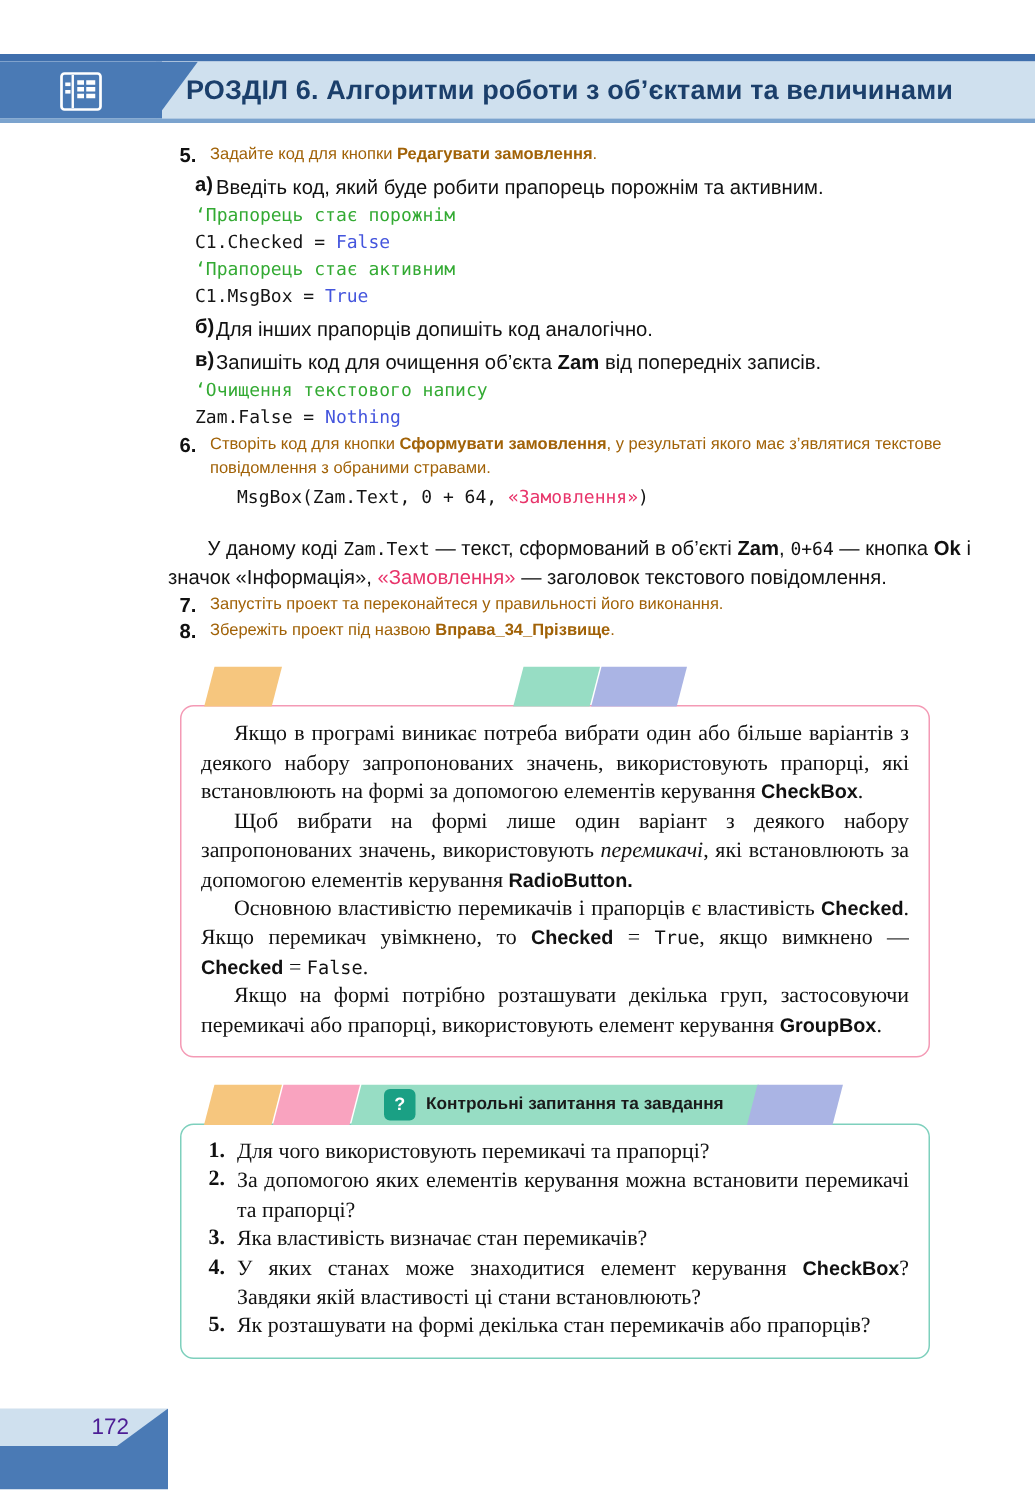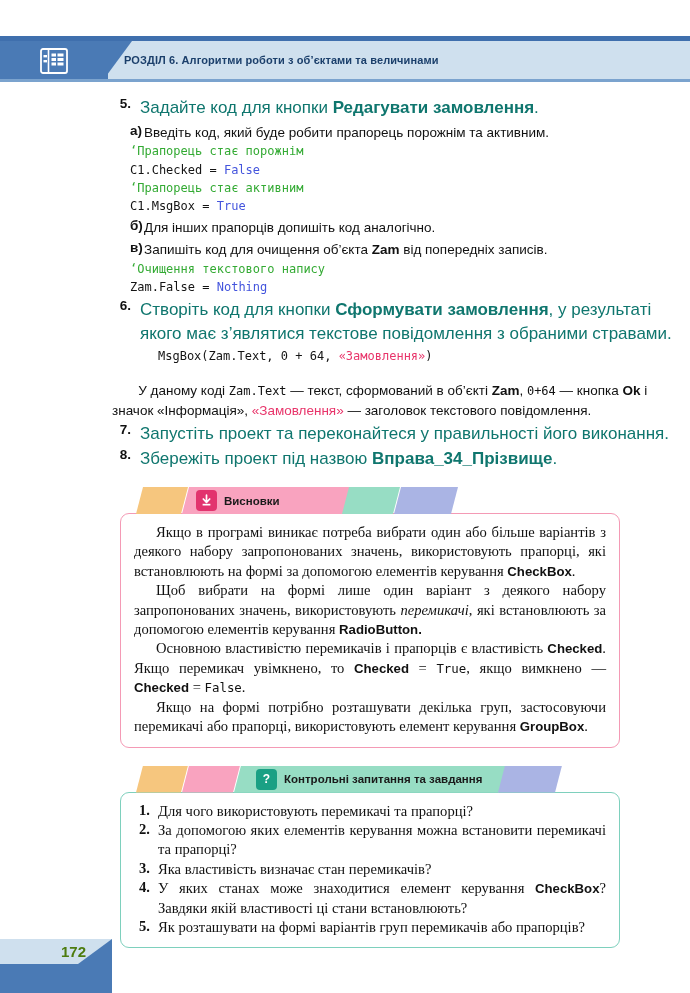--- a/index.html
+++ b/index.html
@@ -23,32 +23,32 @@
     position:absolute; left:104px; top:5px; width:28px; height:38px;
     background:#4a7ab5;
     clip-path: polygon(0 0, 100% 0, 0 100%);
   }
   .hdr-icon {
     position:absolute; left:40px; top:12px; width:28px; height:26px;
   }
   .hdr-title {
     position:absolute; left:124px; top:5px; height:38px;
     display:flex; align-items:center;
-    font-size:11px; font-weight:bold; color:#1b3f6b; letter-spacing:0.1px;
+    font-size:18px; font-weight:bold; color:#1b3f6b; letter-spacing:0.1px;
   }
 
   
   .content { position:absolute; left:112px; top:96px; width:568px; }
 
   .num-item { display:flex; margin-bottom:1px; }
   .num-item .num {
     width:28px; flex:0 0 28px; text-align:right; padding-right:9px;
     font-weight:bold; font-size:13.5px; color:#111;
   }
-  .num-item .body { flex:1; font-size:17px; color:#0f766e; line-height:1.42; }
+  .num-item .body { flex:1; font-size:11px; color:#a16207; line-height:1.42; }
 
   .sub-item { display:flex; margin-top:3px; }
   .sub-item .lbl {
     width:32px; flex:0 0 32px; padding-left:18px;
     font-weight:bold; font-size:13.5px; color:#111;
   }
   .sub-item .body { flex:1; font-size:13.5px; color:#111; line-height:1.42; }
 
   b { font-weight:bold; }
 
@@ -121,21 +121,21 @@
   .ft-dark  { position:absolute; left:0; top:37px; width:112px; height:29px; background:#4a7ab5; }
   .ft-tab {
     position:absolute; left:78px; top:12px; width:34px; height:25px;
     background:#4a7ab5;
     clip-path: polygon(100% 0, 100% 100%, 0 100%);
   }
   .ft-num {
     position:absolute; left:0; top:12px; width:100px; height:25px;
     display:flex; align-items:center; justify-content:flex-end;
     padding-right:14px;
-    font-size:15px; font-weight:bold; color:#4d7c0f;
+    font-size:15px; font-weight:normal; color:#4c1d95;
   }
 </style>
 </head>
 <body>
 
 <div class="page">
 
   <div class="header">
     <div class="hdr-topline"></div>
     <div class="hdr-band"></div>
@@ -205,30 +205,20 @@
     <div class="num-item">
       <div class="num">8.</div>
       <div class="body"><span>Збережіть проект під назвою </span><b>Вправа_34_Прізвище</b><span>.</span></div>
     </div>
 
     <div class="box-wrap" style="margin-left:8px; width:500px;">
       <div class="tabs">
         <div class="tab" style="left:16px; width:52px;">
           <div class="tab-shape" style="background:#f6c67e;"></div>
         </div>
-        <div class="tab" style="left:62px; width:168px; padding-left:14px;">
-          <div class="tab-shape" style="background:#f9a3bf;"></div>
-          <div class="tab-icon" style="background:#e2336e;">
-            <svg width="13" height="13" viewBox="0 0 13 13">
-              <path d="M6.5 1.2 L6.5 7.2 M6.5 8.4 L3.3 5.0 M6.5 8.4 L9.7 5.0" stroke="#fff" stroke-width="1.7" fill="none" stroke-linecap="round"></path>
-              <rect x="2.6" y="9.8" width="7.8" height="1.7" fill="#fff"></rect>
-            </svg>
-          </div>
-          <div class="tab-label">Висновки</div>
-        </div>
         <div class="tab" style="left:222px; width:58px;">
           <div class="tab-shape" style="background:#97ddc4;"></div>
         </div>
         <div class="tab" style="left:274px; width:64px;">
           <div class="tab-shape" style="background:#aab4e4;"></div>
         </div>
       </div>
       <div class="box-body">
         <div class="serif">
           <p><span>Якщо в програмі виникає потреба вибрати один або більше варіантів з деякого набору запропонованих значень, використовують прапорці, які встановлюють на формі за допомогою елементів керування </span><span class="sans-b">CheckBox</span><span>.</span></p>
@@ -273,21 +263,21 @@
           <div class="qrow">
             <div class="qn">3.</div>
             <div class="qt">Яка властивість визначає стан перемикачів?</div>
           </div>
           <div class="qrow">
             <div class="qn">4.</div>
             <div class="qt"><span>У яких станах може знаходитися елемент керування </span><span class="sans-b">CheckBox</span><span>? Завдяки якій властивості ці стани встановлюють?</span></div>
           </div>
           <div class="qrow">
             <div class="qn">5.</div>
-            <div class="qt">Як розташувати на формі варіантів груп перемикачів або прапорців?</div>
+            <div class="qt">Як розташувати на формі декілька стан перемикачів або прапорців?</div>
           </div>
         </div>
       </div>
     </div>
 
   </div>
 
   <div class="footer">
     <div class="ft-light"></div>
     <div class="ft-tab"></div>

